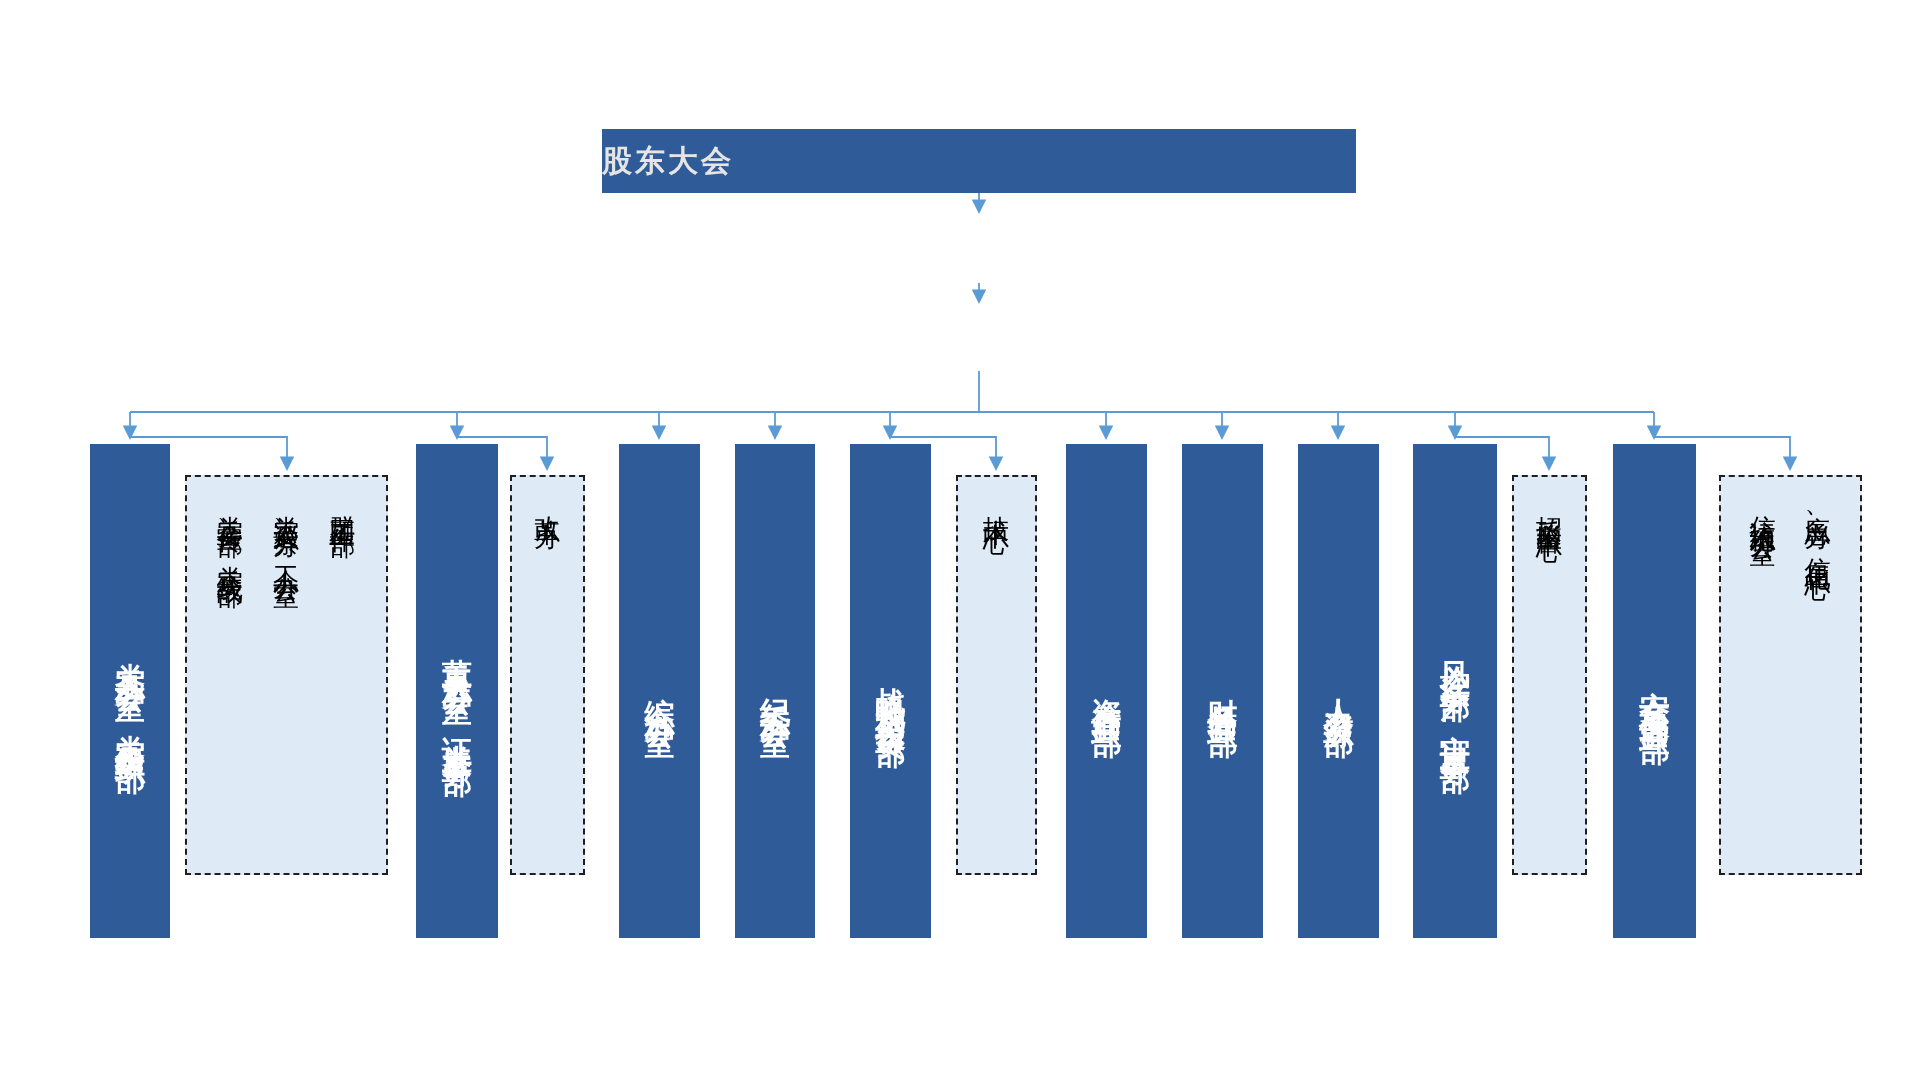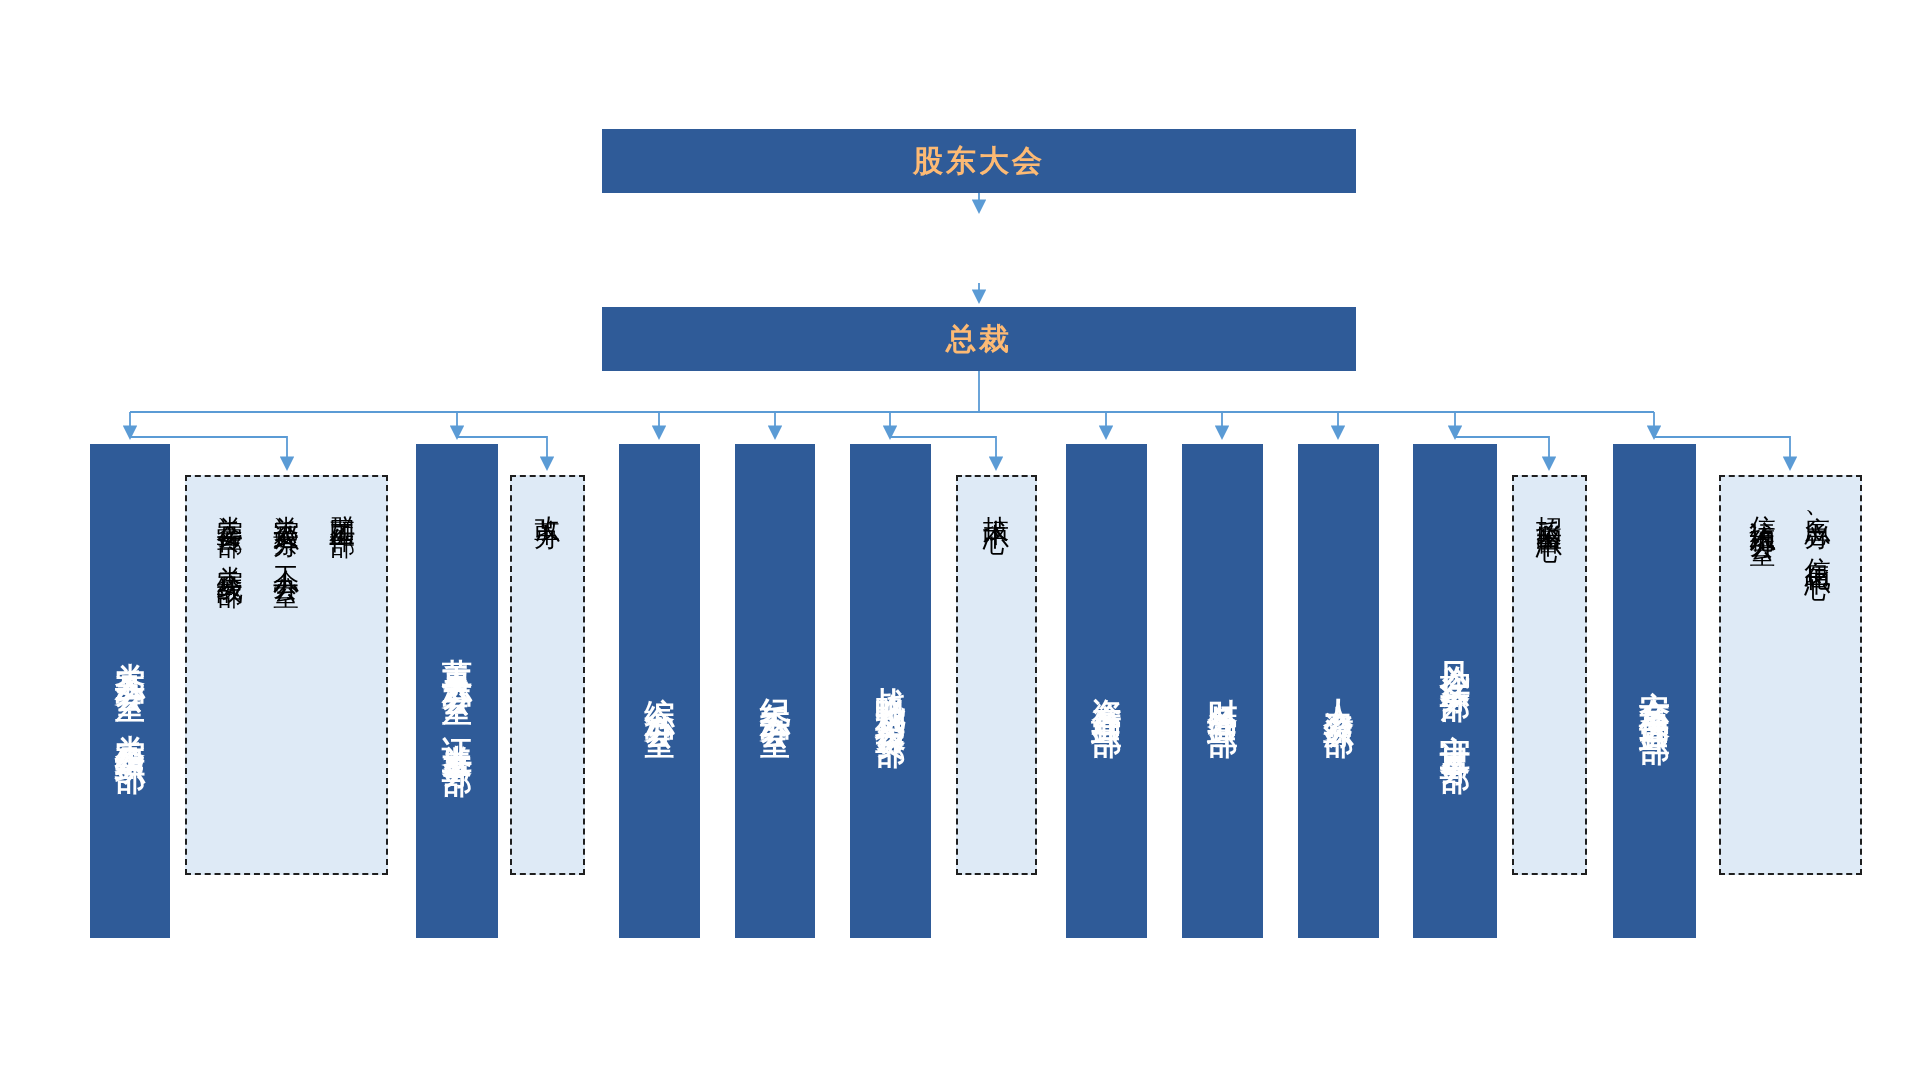--- a/index.html
+++ b/index.html
@@ -21,24 +21,23 @@
     width: 1920px; height: 1080px;
     pointer-events: none;
   }
   
   .top-bar {
     position: absolute;
     left: 602px;
     width: 754px;
     height: 64px;
     background: #2F5B98;
-    color: #fdba74;
+    color: #e5e5e5;
     display: flex;
     align-items: center;
-    justify-content: center;
     font-size: 30px;
     font-weight: bold;
     letter-spacing: 3px;
   }
   
   .dept {
     position: absolute;
     top: 444px;
     height: 494px;
     box-sizing: border-box;
@@ -112,23 +111,20 @@
       <polyline points="457,437 547,437 547,468" marker-end="url(#arrow)"></polyline>
       <polyline points="890,437 996,437 996,468" marker-end="url(#arrow)"></polyline>
       <polyline points="1455,437 1549,437 1549,468" marker-end="url(#arrow)"></polyline>
       <polyline points="1654,437 1790,437 1790,468" marker-end="url(#arrow)"></polyline>
     </g>
   </svg>
 
   <div class="top-bar" style="top:129px">
     <span>股东大会</span>
   </div>
-  <div class="top-bar" style="top:307px">
-    <span>总裁</span>
-  </div>
 
   <div class="dept solid" style="left:90px;width:80px">
     <span class="vtext">党委办公室／党委组织部</span>
   </div>
 
   <div class="dept dashed multi" style="left:185px;width:203px">
     <span class="vtext">群团工作部</span>
     <span class="vtext">党委巡察办、工会办公室</span>
     <span class="vtext">党委宣传部、党委统战部</span>
   </div>

